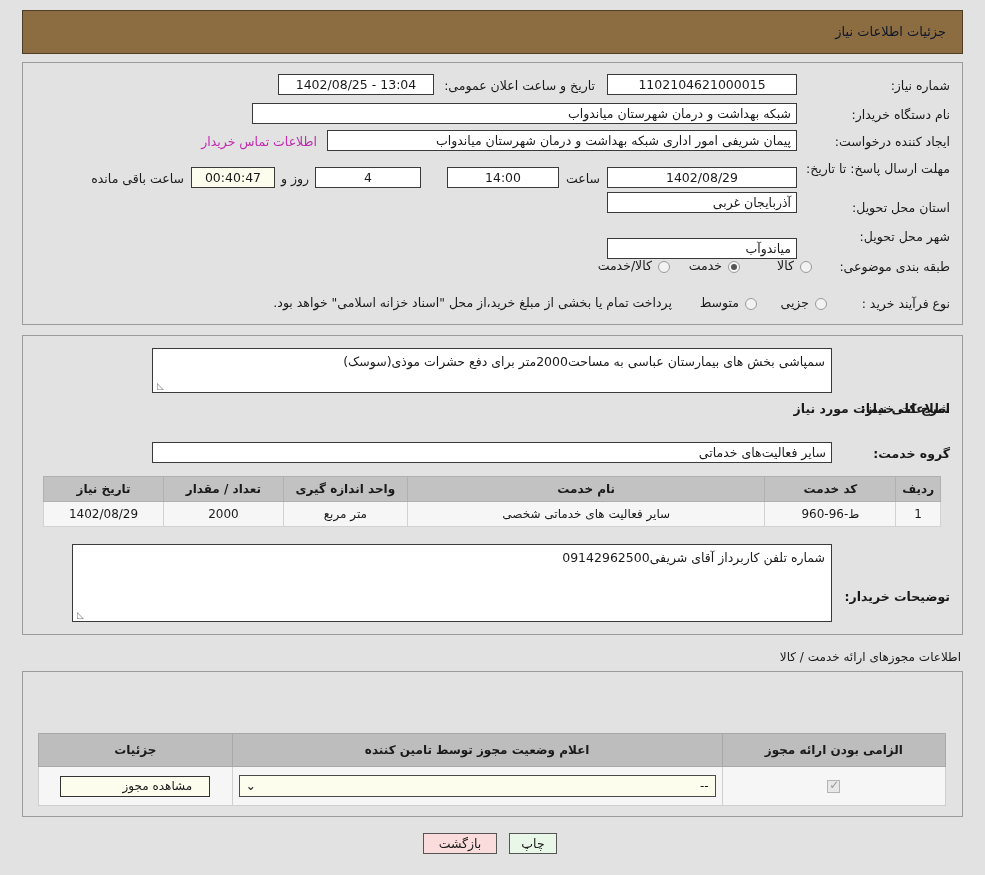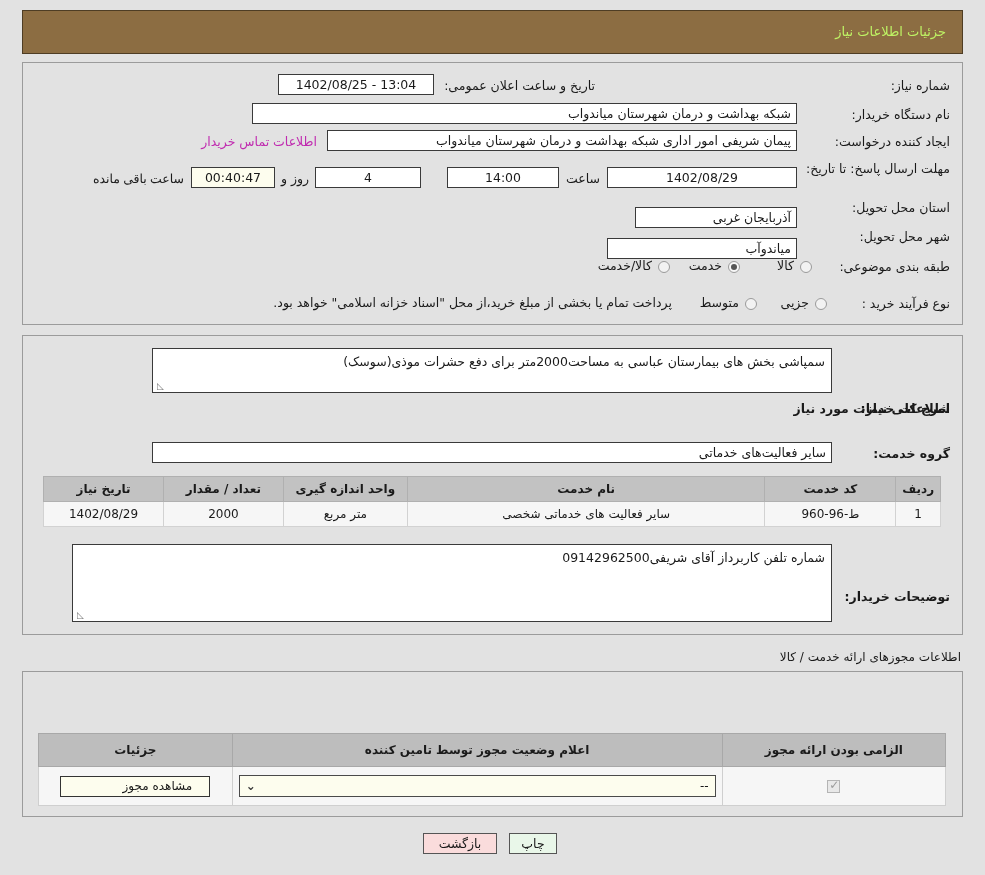--- a/index.html
+++ b/index.html
@@ -44,21 +44,21 @@
   }
 
   
   .page-header{
     position:absolute;left:22px;top:10px;width:941px;height:44px;
     background:#8c6d42;border:1px solid #4e3d24;
     box-sizing:border-box;z-index:3;
   }
   .page-header .title{
     position:absolute;right:16px;top:13px;
-    color:#bef264;font-size:13px;margin-left:36px;
+    color:#0f172a;font-size:13px;margin-left:36px;
   }
 
   
   .panel{
     position:absolute;background:#e2e2e2;
     border:1px solid #9b9b9b;box-sizing:border-box;z-index:2;
   }
   #panel-top    {left:22px;top:62px;width:941px;height:263px;}
   #panel-detail {left:22px;top:335px;width:941px;height:300px;}
   #panel-permit {left:22px;top:671px;width:941px;height:146px;}
@@ -171,41 +171,42 @@
   <div class="wm-text">AriaTender.net</div>
 </div>
 
 <div class="page-header">
   <div class="title">جزئیات اطلاعات نیاز</div>
 </div>
 
 <div class="panel" id="panel-top">
 
   <div class="lbl" style="right:12px;top:15px;">شماره نیاز:</div>
+  <div class="box c" style="right:165px;top:11px;width:190px;height:21px;">1102104621000015</div>
   <div class="lbl" style="right:367px;top:15px;">تاریخ و ساعت اعلان عمومی:</div>
   <div class="box c" style="right:528px;top:11px;width:156px;height:21px;">13:04 - 1402/08/25</div>
 
   <div class="lbl" style="right:12px;top:44px;">نام دستگاه خریدار:</div>
   <div class="box r" style="right:165px;top:40px;width:545px;height:21px;">شبکه بهداشت و درمان شهرستان میاندواب</div>
 
   <div class="lbl" style="right:12px;top:71px;">ایجاد کننده درخواست:</div>
   <div class="box r" style="right:165px;top:67px;width:470px;height:21px;">پیمان شریفی امور اداری شبکه بهداشت و درمان شهرستان میاندواب</div>
   <div class="link" style="right:645px;top:71px;">اطلاعات تماس خریدار</div>
 
   <div class="lbl" style="right:12px;top:98px;width:145px;line-height:15px;white-space:normal;">مهلت ارسال پاسخ: تا تاریخ:</div>
   <div class="box c" style="right:165px;top:104px;width:190px;height:21px;">1402/08/29</div>
   <div class="lbl" style="right:362px;top:108px;">ساعت</div>
   <div class="box c" style="right:403px;top:104px;width:112px;height:21px;">14:00</div>
   <div class="box c" style="right:541px;top:104px;width:106px;height:21px;">4</div>
   <div class="lbl" style="right:653px;top:108px;">روز و</div>
   <div class="box c cream" style="right:687px;top:104px;width:84px;height:21px;">00:40:47</div>
-  <div class="lbl" style="right:778px;top:108px;font-family:Liberation Serif, serif;">ساعت باقی مانده</div>
+  <div class="lbl" style="right:778px;top:108px;">ساعت باقی مانده</div>
 
   <div class="lbl" style="right:12px;top:137px;">استان محل تحویل:</div>
-  <div class="box r" style="right:165px;top:144px;width:162px;height:21px;">آذربایجان غربی</div>
+  <div class="box r" style="right:165px;top:129px;width:190px;height:21px;">آذربایجان غربی</div>
 
   <div class="lbl" style="right:12px;top:166px;">شهر محل تحویل:</div>
   <div class="box r" style="right:165px;top:175px;width:190px;height:21px;padding-left:44px;">میاندوآب</div>
 
   <div class="lbl" style="right:12px;top:196px;">طبقه بندی موضوعی:</div>
   <span class="radio" style="right:150px;top:198px;"></span>
   <div class="lbl" style="right:168px;top:195px;">کالا</div>
   <span class="radio on" style="right:222px;top:198px;"></span>
   <div class="lbl" style="right:240px;top:195px;">خدمت</div>
   <span class="radio" style="right:292px;top:198px;"></span>

